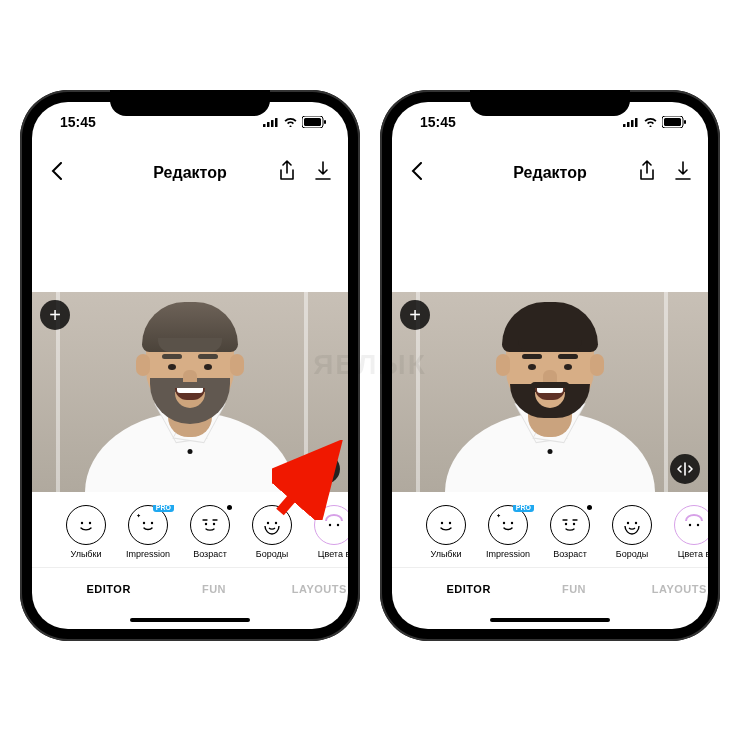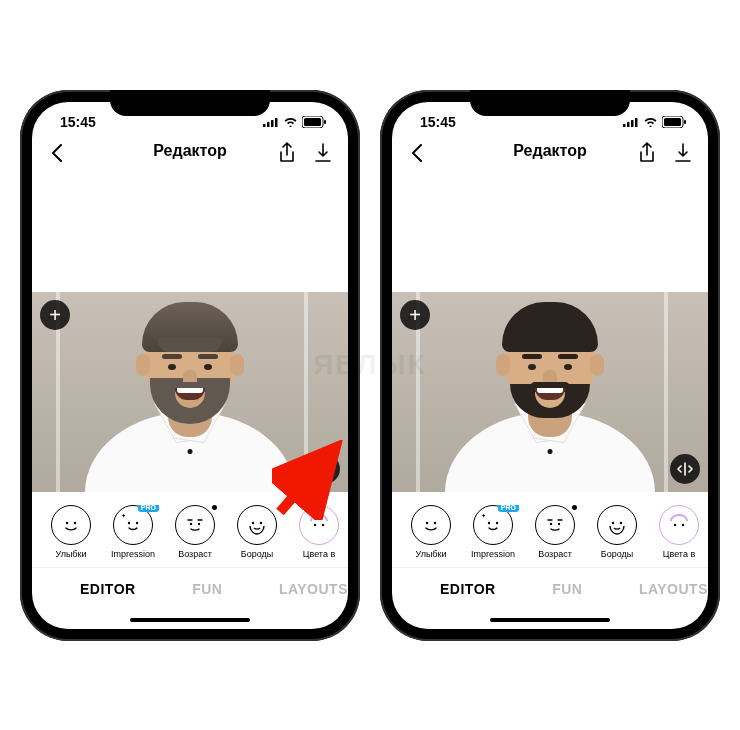--- a/index.html
+++ b/index.html
@@ -50,21 +50,21 @@
     justify-content: space-between;
     align-items: center;
     padding: 0 22px 0 28px;
     font-size: 14px;
     font-weight: 600;
   }
   .status-right { display: flex; gap: 4px; align-items: center; }
   .nav-bar {
     height: 40px;
     display: flex;
-    align-items: flex-start;
+    align-items: flex-end;
     padding: 0 14px;
     position: relative;
   }
   .nav-title {
     position: absolute;
     left: 0; right: 0;
     text-align: center;
     font-size: 16px;
     font-weight: 600;
     pointer-events: none;
@@ -104,21 +104,21 @@
     justify-content: center;
     color: #fff;
     cursor: pointer;
   }
   .overlay-btn.add { top: 8px; left: 8px; font-size: 20px; line-height: 1; }
   .overlay-btn.compare { bottom: 8px; right: 8px; }
   .spacer { flex: 1; }
   .filter-row {
     display: flex;
     gap: 6px;
-    padding: 0 10px 8px 11px;
+    padding: 0 10px 8px 26px;
     overflow: hidden;
   }
   .filter-item {
     width: 56px;
     flex: 0 0 56px;
     display: flex;
     flex-direction: column;
     align-items: center;
     gap: 4px;
     position: relative;
@@ -154,21 +154,21 @@
   .tab-bar {
     display: flex;
     border-top: 1px solid #eee;
     height: 44px;
   }
   .tab {
     flex: 1;
     display: flex;
     align-items: center;
     justify-content: center;
-    font-size: 14px;
+    font-size: 11px;
     font-weight: 700;
     color: #bbb;
     letter-spacing: .5px;
     cursor: pointer;
     margin-left: 48px;
   }
   .tab.active { color: #000; }
   .home-indicator {
     height: 18px;
     display: flex;

